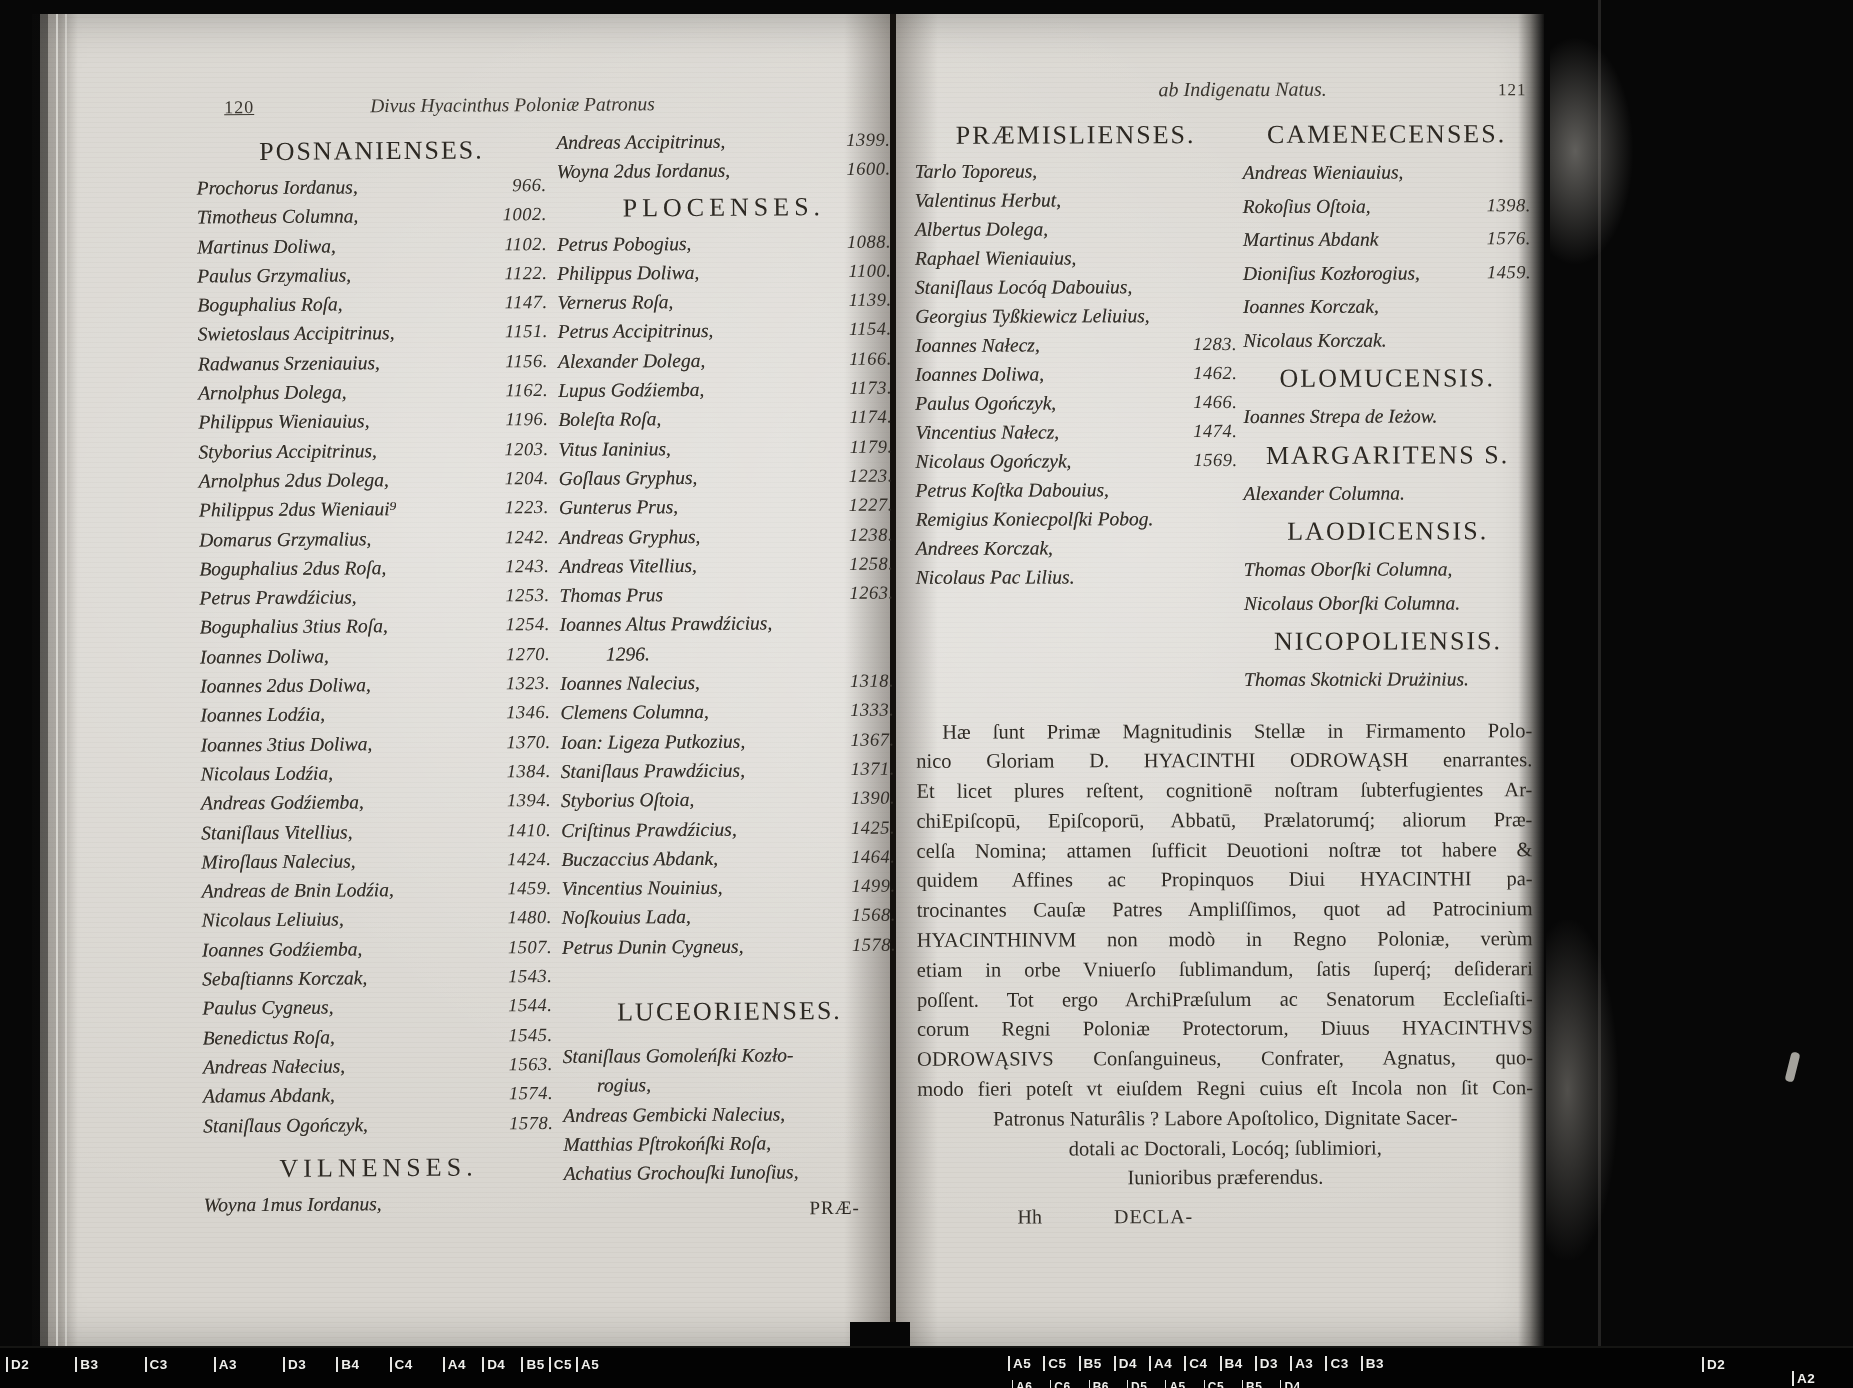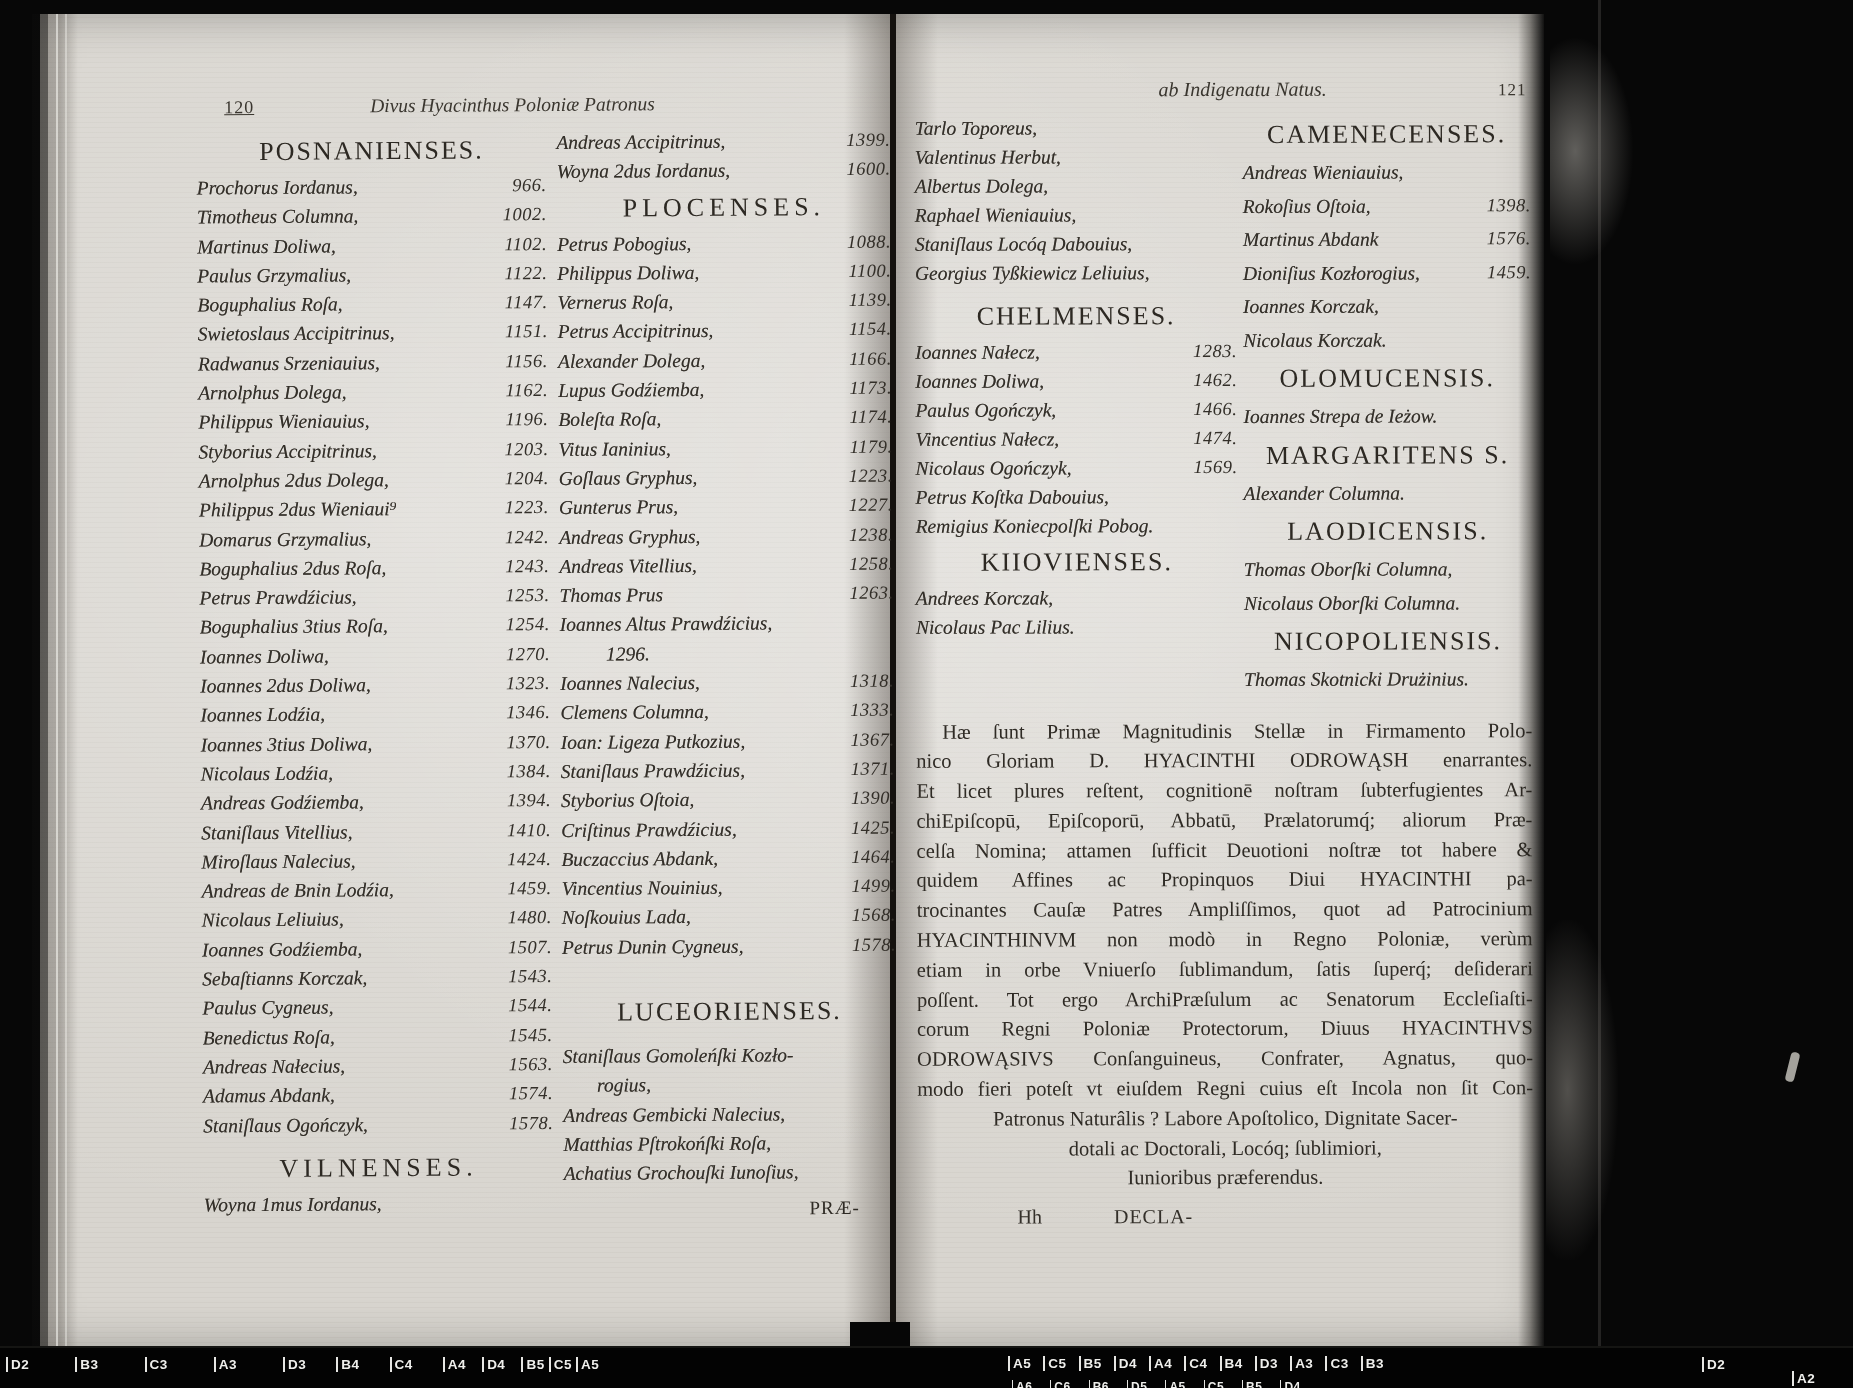--- a/index.html
+++ b/index.html
@@ -363,39 +363,39 @@
     </div>
   </div>
 
   <div class="page pgR">
     <div class="runhead rh-r">
       <span class="rtitle">ab Indigenatu Natus.</span>
       <span class="pno">121</span>
     </div>
     <div class="cols">
       <div class="col rc1">
+          <div class="heading">PRÆMISLIENSES.</div>
           <div class="row">
             <span class="nm">Tarlo Toporeus,</span>
           </div>
           <div class="row">
             <span class="nm">Valentinus Herbut,</span>
           </div>
           <div class="row">
             <span class="nm">Albertus Dolega,</span>
           </div>
           <div class="row">
             <span class="nm">Raphael Wieniauius,</span>
           </div>
           <div class="row">
             <span class="nm">Staniſlaus Locóq Dabouius,</span>
           </div>
           <div class="row">
             <span class="nm">Georgius Tyßkiewicz Leliuius,</span>
           </div>
-          <div class="heading mt2">CHELMENSES.</div>
           <div class="row">
             <span class="nm">Ioannes Nałecz,</span>
             <span class="yr">1283.</span>
           </div>
           <div class="row">
             <span class="nm">Ioannes Doliwa,</span>
             <span class="yr">1462.</span>
           </div>
           <div class="row">
             <span class="nm">Paulus Ogończyk,</span>
@@ -408,21 +408,20 @@
           <div class="row">
             <span class="nm">Nicolaus Ogończyk,</span>
             <span class="yr">1569.</span>
           </div>
           <div class="row">
             <span class="nm">Petrus Koſtka Dabouius,</span>
           </div>
           <div class="row">
             <span class="nm">Remigius Koniecpolſki Pobog.</span>
           </div>
-          <div class="heading">KIIOVIENSES.</div>
           <div class="row">
             <span class="nm">Andrees Korczak,</span>
           </div>
           <div class="row">
             <span class="nm">Nicolaus Pac Lilius.</span>
           </div>
         </div>
       <div class="col rc2 wide">
           <div class="heading">CAMENECENSES.</div>
           <div class="row">

